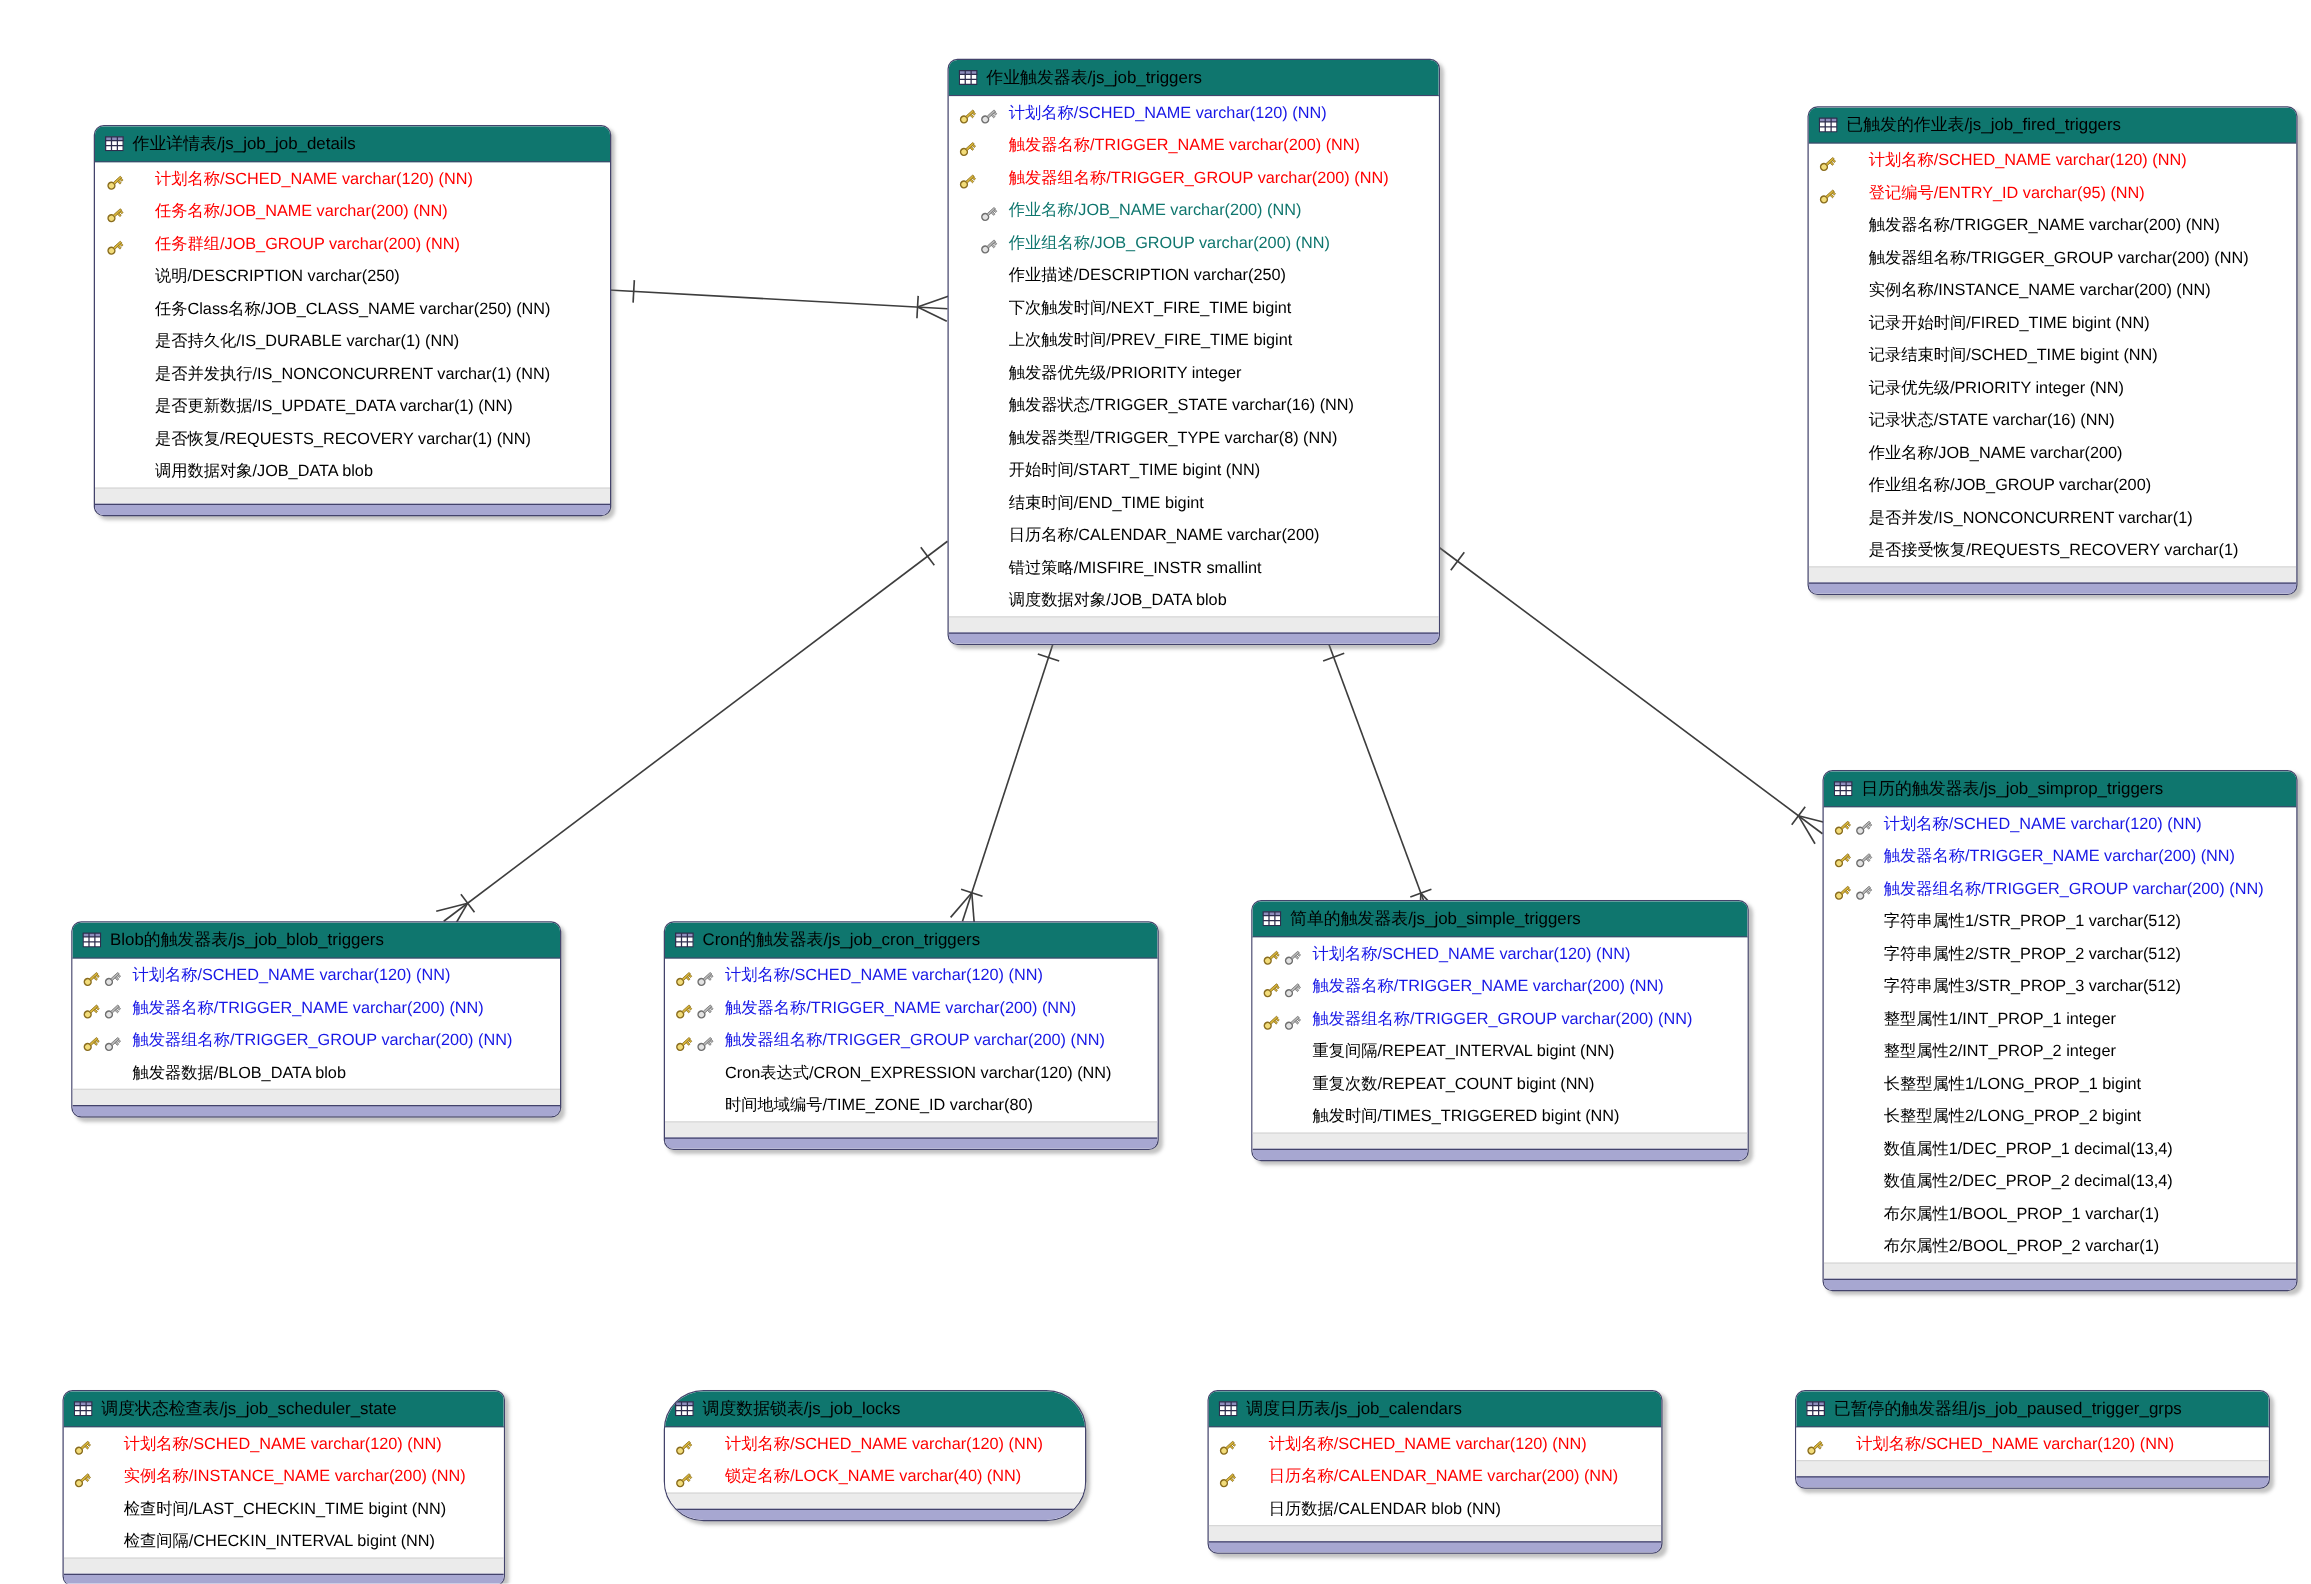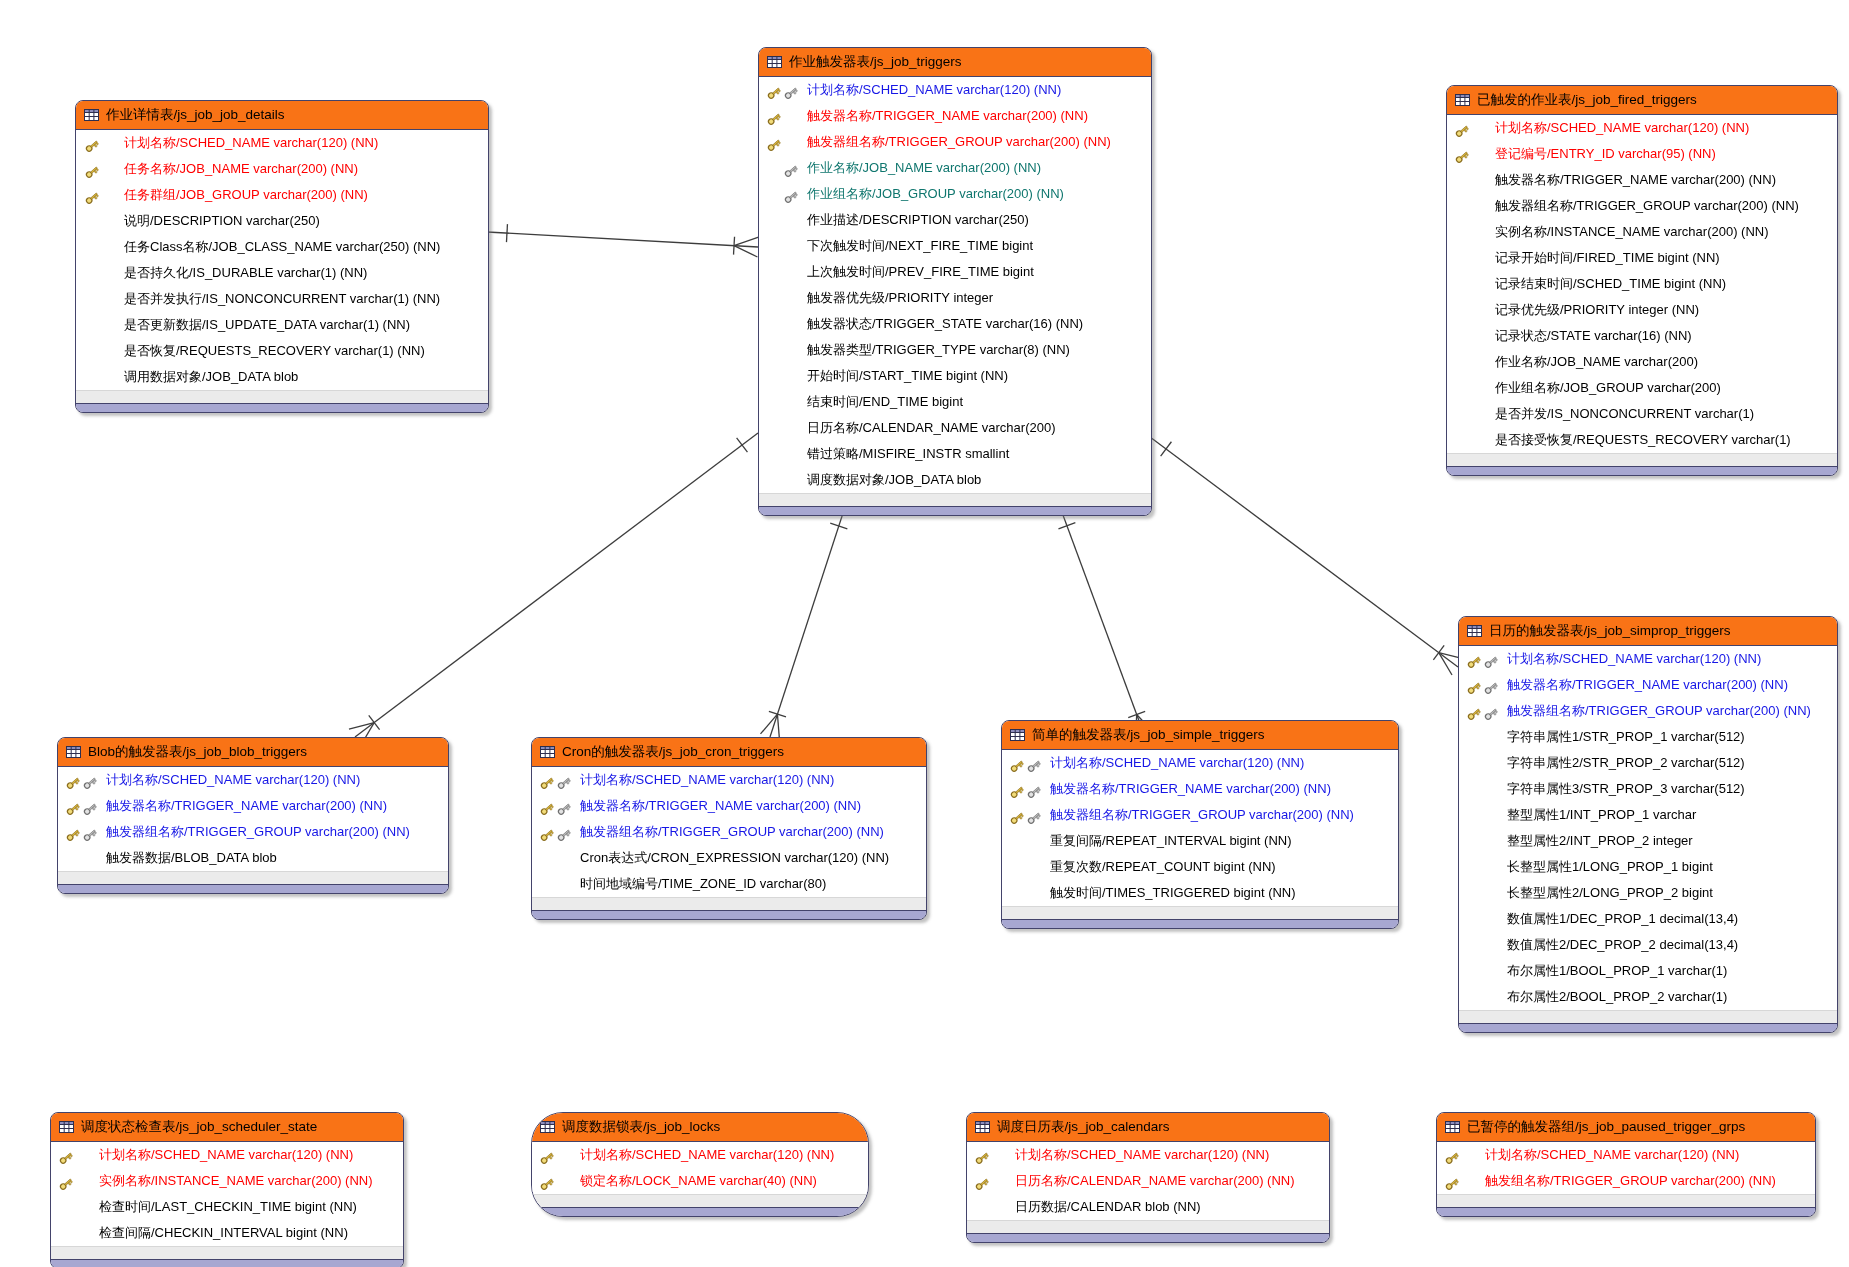--- a/index.html
+++ b/index.html
@@ -15,21 +15,21 @@
     position:absolute;
     border:1.5px solid #43436b;
     border-radius:8px;
     background:#ffffff;
     box-shadow:3px 3px 3px rgba(120,120,120,0.45);
     overflow:hidden;
   }
   .ent-header{
     display:flex;align-items:center;
     height:29px;
-    background:#f97316;
+    background:#0f766e;
     border-bottom:1.5px solid #43436b;
     padding-left:8px;
     box-sizing:border-box;
   }
   .ent-title{
     font-size:13.5px;color:#000;margin-left:7px;white-space:nowrap;
   }
   .ent-body{background:#ffffff;}
   .field-row{
     display:flex;align-items:center;
@@ -493,21 +493,21 @@
             <span class="f-text">字符串属性2/STR_PROP_2 varchar(512)</span>
           </div>
           <div class="field-row f-n">
             <span class="slot"></span>
             <span class="slot"></span>
             <span class="f-text">字符串属性3/STR_PROP_3 varchar(512)</span>
           </div>
           <div class="field-row f-n">
             <span class="slot"></span>
             <span class="slot"></span>
-            <span class="f-text">整型属性1/INT_PROP_1 varchar</span>
+            <span class="f-text">整型属性1/INT_PROP_1 integer</span>
           </div>
           <div class="field-row f-n">
             <span class="slot"></span>
             <span class="slot"></span>
             <span class="f-text">整型属性2/INT_PROP_2 integer</span>
           </div>
           <div class="field-row f-n">
             <span class="slot"></span>
             <span class="slot"></span>
             <span class="f-text">长整型属性1/LONG_PROP_1 bigint</span>
@@ -941,31 +941,19 @@
             <span class="slot"><svg class="key gold" width="16" height="16" viewBox="0 0 16 16">
                 <g transform="rotate(-42 8 8)">
                   <circle cx="4.2" cy="8" r="2.7"></circle>
                   <rect x="6.8" y="7.1" width="7.8" height="1.8" rx="0.5"></rect>
                   <rect x="10" y="8.7" width="1.5" height="2.9" rx="0.4"></rect>
                   <rect x="12.6" y="8.7" width="1.5" height="2.2" rx="0.4"></rect>
                 </g>
               </svg></span>
             <span class="slot"></span>
             <span class="f-text">计划名称/SCHED_NAME varchar(120) (NN)</span>
-          </div>
-          <div class="field-row f-pk">
-            <span class="slot"><svg class="key gold" width="16" height="16" viewBox="0 0 16 16">
-                <g transform="rotate(-42 8 8)">
-                  <circle cx="4.2" cy="8" r="2.7"></circle>
-                  <rect x="6.8" y="7.1" width="7.8" height="1.8" rx="0.5"></rect>
-                  <rect x="10" y="8.7" width="1.5" height="2.9" rx="0.4"></rect>
-                  <rect x="12.6" y="8.7" width="1.5" height="2.2" rx="0.4"></rect>
-                </g>
-              </svg></span>
-            <span class="slot"></span>
-            <span class="f-text">触发组名称/TRIGGER_GROUP varchar(200) (NN)</span>
           </div>
         </div>
         <div class="ent-footer"></div>
         <div class="ent-bottombar"></div>
       </div>
     </div>
 </div>
 
 </body></html>

